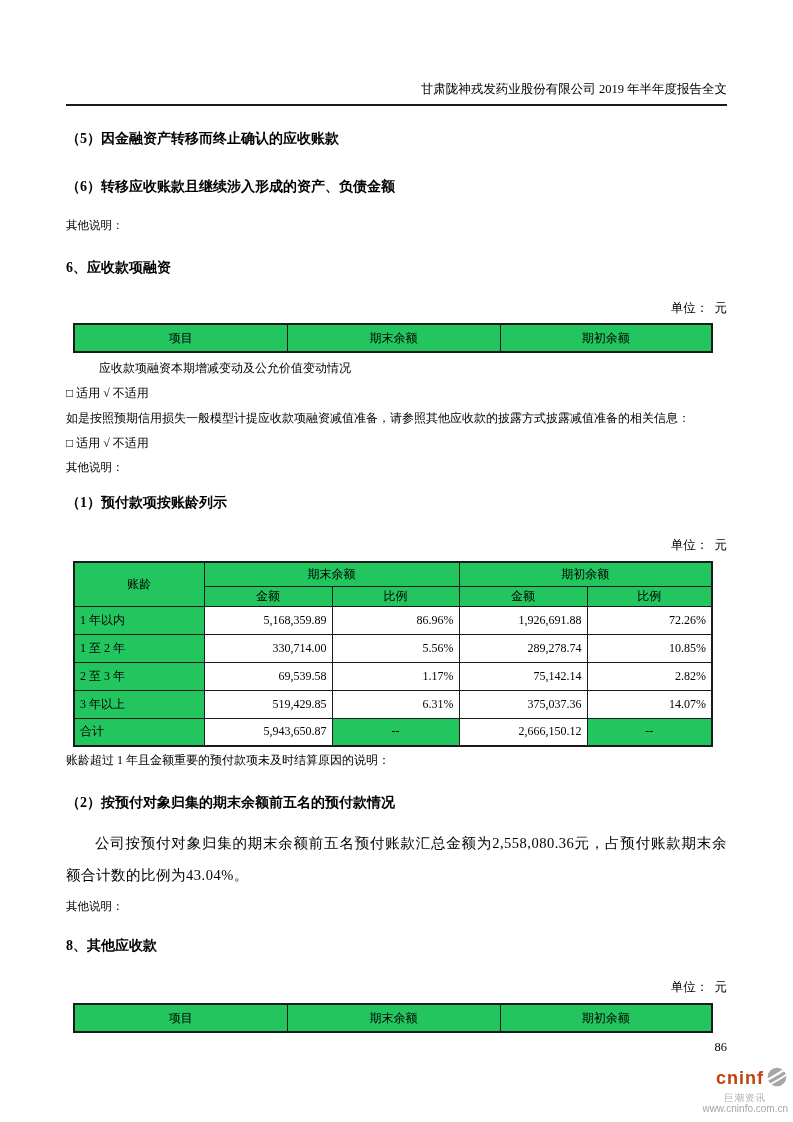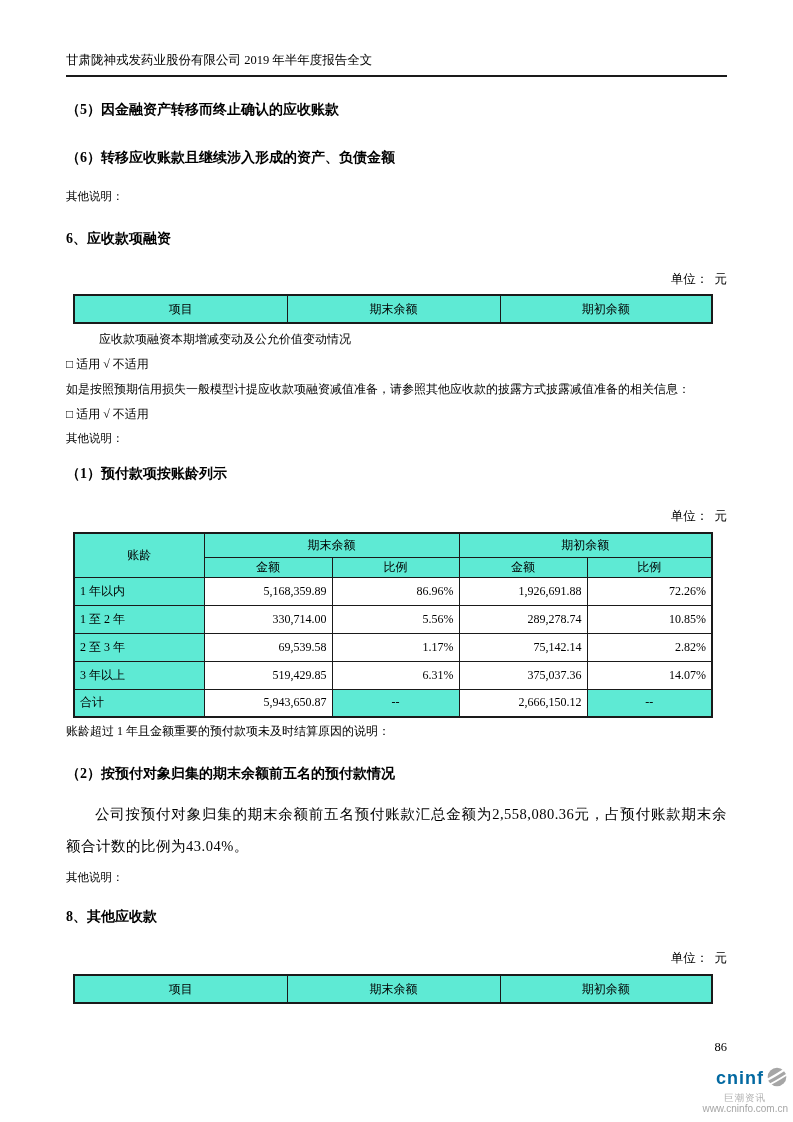--- a/index.html
+++ b/index.html
@@ -4,51 +4,51 @@
 <style>
   * { margin:0; padding:0; box-sizing:border-box; }
   html,body { background:#e8e8e8; }
   .page {
     width:793px; height:1122px; margin:0 auto; background:#fff;
     position:relative; overflow:hidden; color:#000;
     font-family:"Liberation Serif","DejaVu Serif",serif;
   }
   .header-wrap { padding:52px 66px 0 66px; }
   .header-inner {
-    text-align:left; font-size:12.5px; line-height:16px;
-    padding-bottom:7px; border-bottom:2px solid #1a1a1a;
+    text-align:right; font-size:12.5px; line-height:16px;
+    padding-bottom:7px; border-bottom:2px solid #1a1a1a;margin-top:29px;
   }
   .content { padding:0 66px; }
   .h-sub { font-size:14px; font-weight:bold; line-height:17px; }
   .h-num { font-size:14px; font-weight:bold; line-height:17px; }
   .small-note { font-size:11.5px; line-height:14px; }
   .body-note { font-size:12px; line-height:15px; }
   .unit-line { text-align:right; font-size:12.5px; line-height:14px; white-space:pre; }
   .checkbox-line { font-size:12px; line-height:15px; }
 
   table { border-collapse:collapse; table-layout:fixed; width:640px; margin-left:7px;
           font-size:12px; border:2px solid #1a1a1a; }
   td { border:1px solid #1a1a1a; height:28px; padding:0 5px; vertical-align:middle; }
   .hdr-row td { height:28px; }
-  td.gray { background:#5eead4; }
+  td.gray { background:#22c55e; }
   td.center { text-align:center; }
   td.left { text-align:left; }
   td.right { text-align:right; }
   .aging-table td.sub-hdr { height:20px; }
   .aging-table tr.grp td { height:24px; }
 
   .para {
     font-size:14.5px; line-height:32px; text-align:justify;
     text-indent:2em; letter-spacing:0.5px;
   }
   .page-number { position:absolute; top:1040px; right:66px; font-size:12.5px; }
   .logo { position:absolute; right:5px; bottom:8px; text-align:right;
           color:#a6a6a6; font-family:"Liberation Sans","DejaVu Sans",sans-serif; line-height:1; }
   .logo-top { display:flex; align-items:center; justify-content:flex-end; gap:2px; }
-  .logo-brand { font-size:18px; font-weight:bold; letter-spacing:1px; color:#0369a1; }
+  .logo-brand { font-size:18px; font-weight:bold; letter-spacing:1px; color:#c2410c; }
   .logo-cn { font-size:9.5px; margin:2px 22px 2px 0; color:#b0b0b0; letter-spacing:1px; }
   .logo-url { font-size:10px; color:#a6a6a6; }
 
   
   .mt-s5 { margin-top:24px; }
   .mt-s6 { margin-top:31px; }
   .mt-notes1 { margin-top:23px; }
   .mt-h6 { margin-top:27px; }
   .mt-unit1 { margin-top:25px; }
   .mt-table1 { margin-top:8px; }

